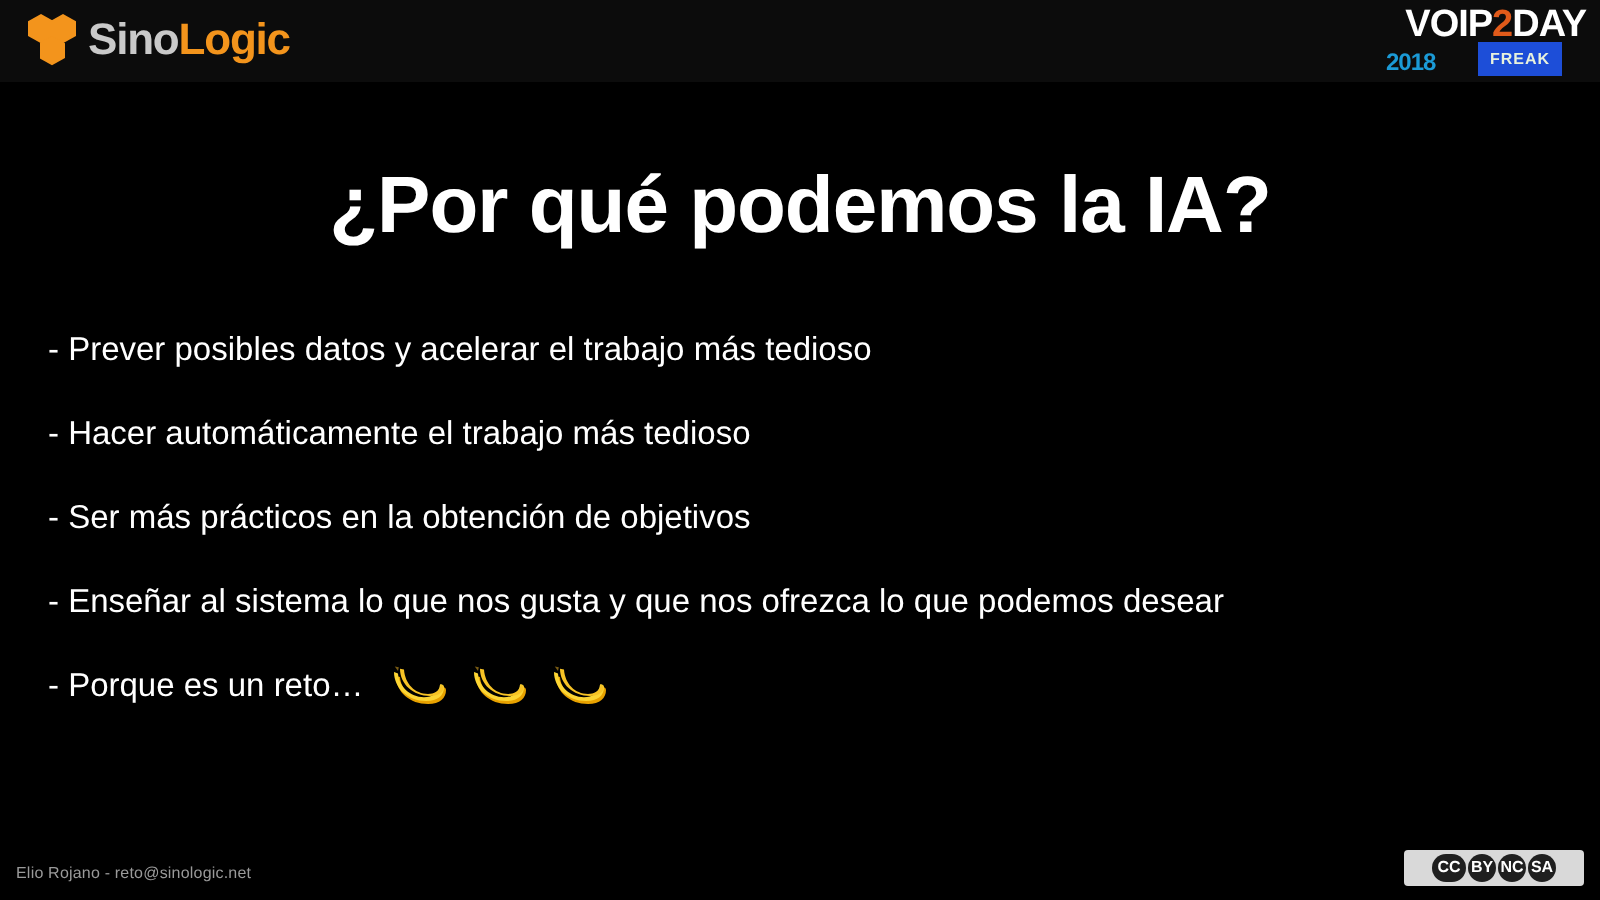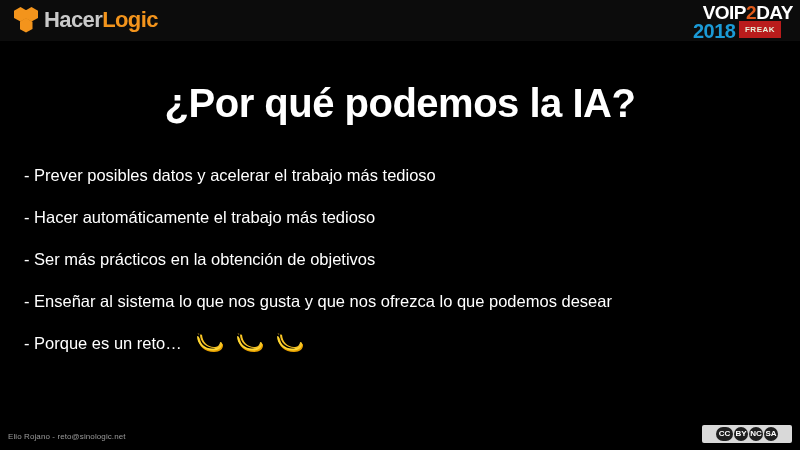--- a/index.html
+++ b/index.html
@@ -81,33 +81,33 @@
     letter-spacing: -0.5px;
     line-height: 19px;
     white-space: nowrap;
     color: #ffffff;
     margin-left: 12px;
   }
   .event-row1 .digit2 { color: #e05a1a; }
   .event-row2 {
     position: absolute;
     left: 8px; top: 18px;
-    font-size: 20px;
+    font-size: 12px;
     font-weight: 700;
     letter-spacing: -0.5px;
     line-height: 20px;
     color: #1b9ad6;
     white-space: nowrap;
   }
   .freak-badge {
     position: absolute;
     left: 54px; top: 18px;
     width: 42px;
     height: 17px;
-    background: #b91c1c;
+    background: #1d4ed8;
     color: #e8f2dd;
     font-size: 8px;
     font-weight: 700;
     letter-spacing: 0.5px;
     display: flex;
     align-items: center;
     justify-content: center;
     line-height: 1;
   }
 
@@ -199,21 +199,21 @@
 
   <div class="top-band"></div>
 
   <div class="brand-logo">
     <span class="hexmark">
       <span class="hex hex-a"></span>
       <span class="hex hex-b"></span>
       <span class="hex hex-c"></span>
     </span>
     <span class="brand-word">
-      <span class="brand-sino">Hacer</span><span class="brand-logic">Logic</span>
+      <span class="brand-sino">Sino</span><span class="brand-logic">Logic</span>
     </span>
   </div>
 
   <div class="event-logo">
     <div class="event-row1"><span>VOIP</span><span class="digit2">2</span><span>DAY</span></div>
     <div class="event-row2">2018</div>
     <div class="freak-badge">FREAK</div>
   </div>
 
   <h1 class="slide-title">¿Por qué podemos la IA?</h1>

